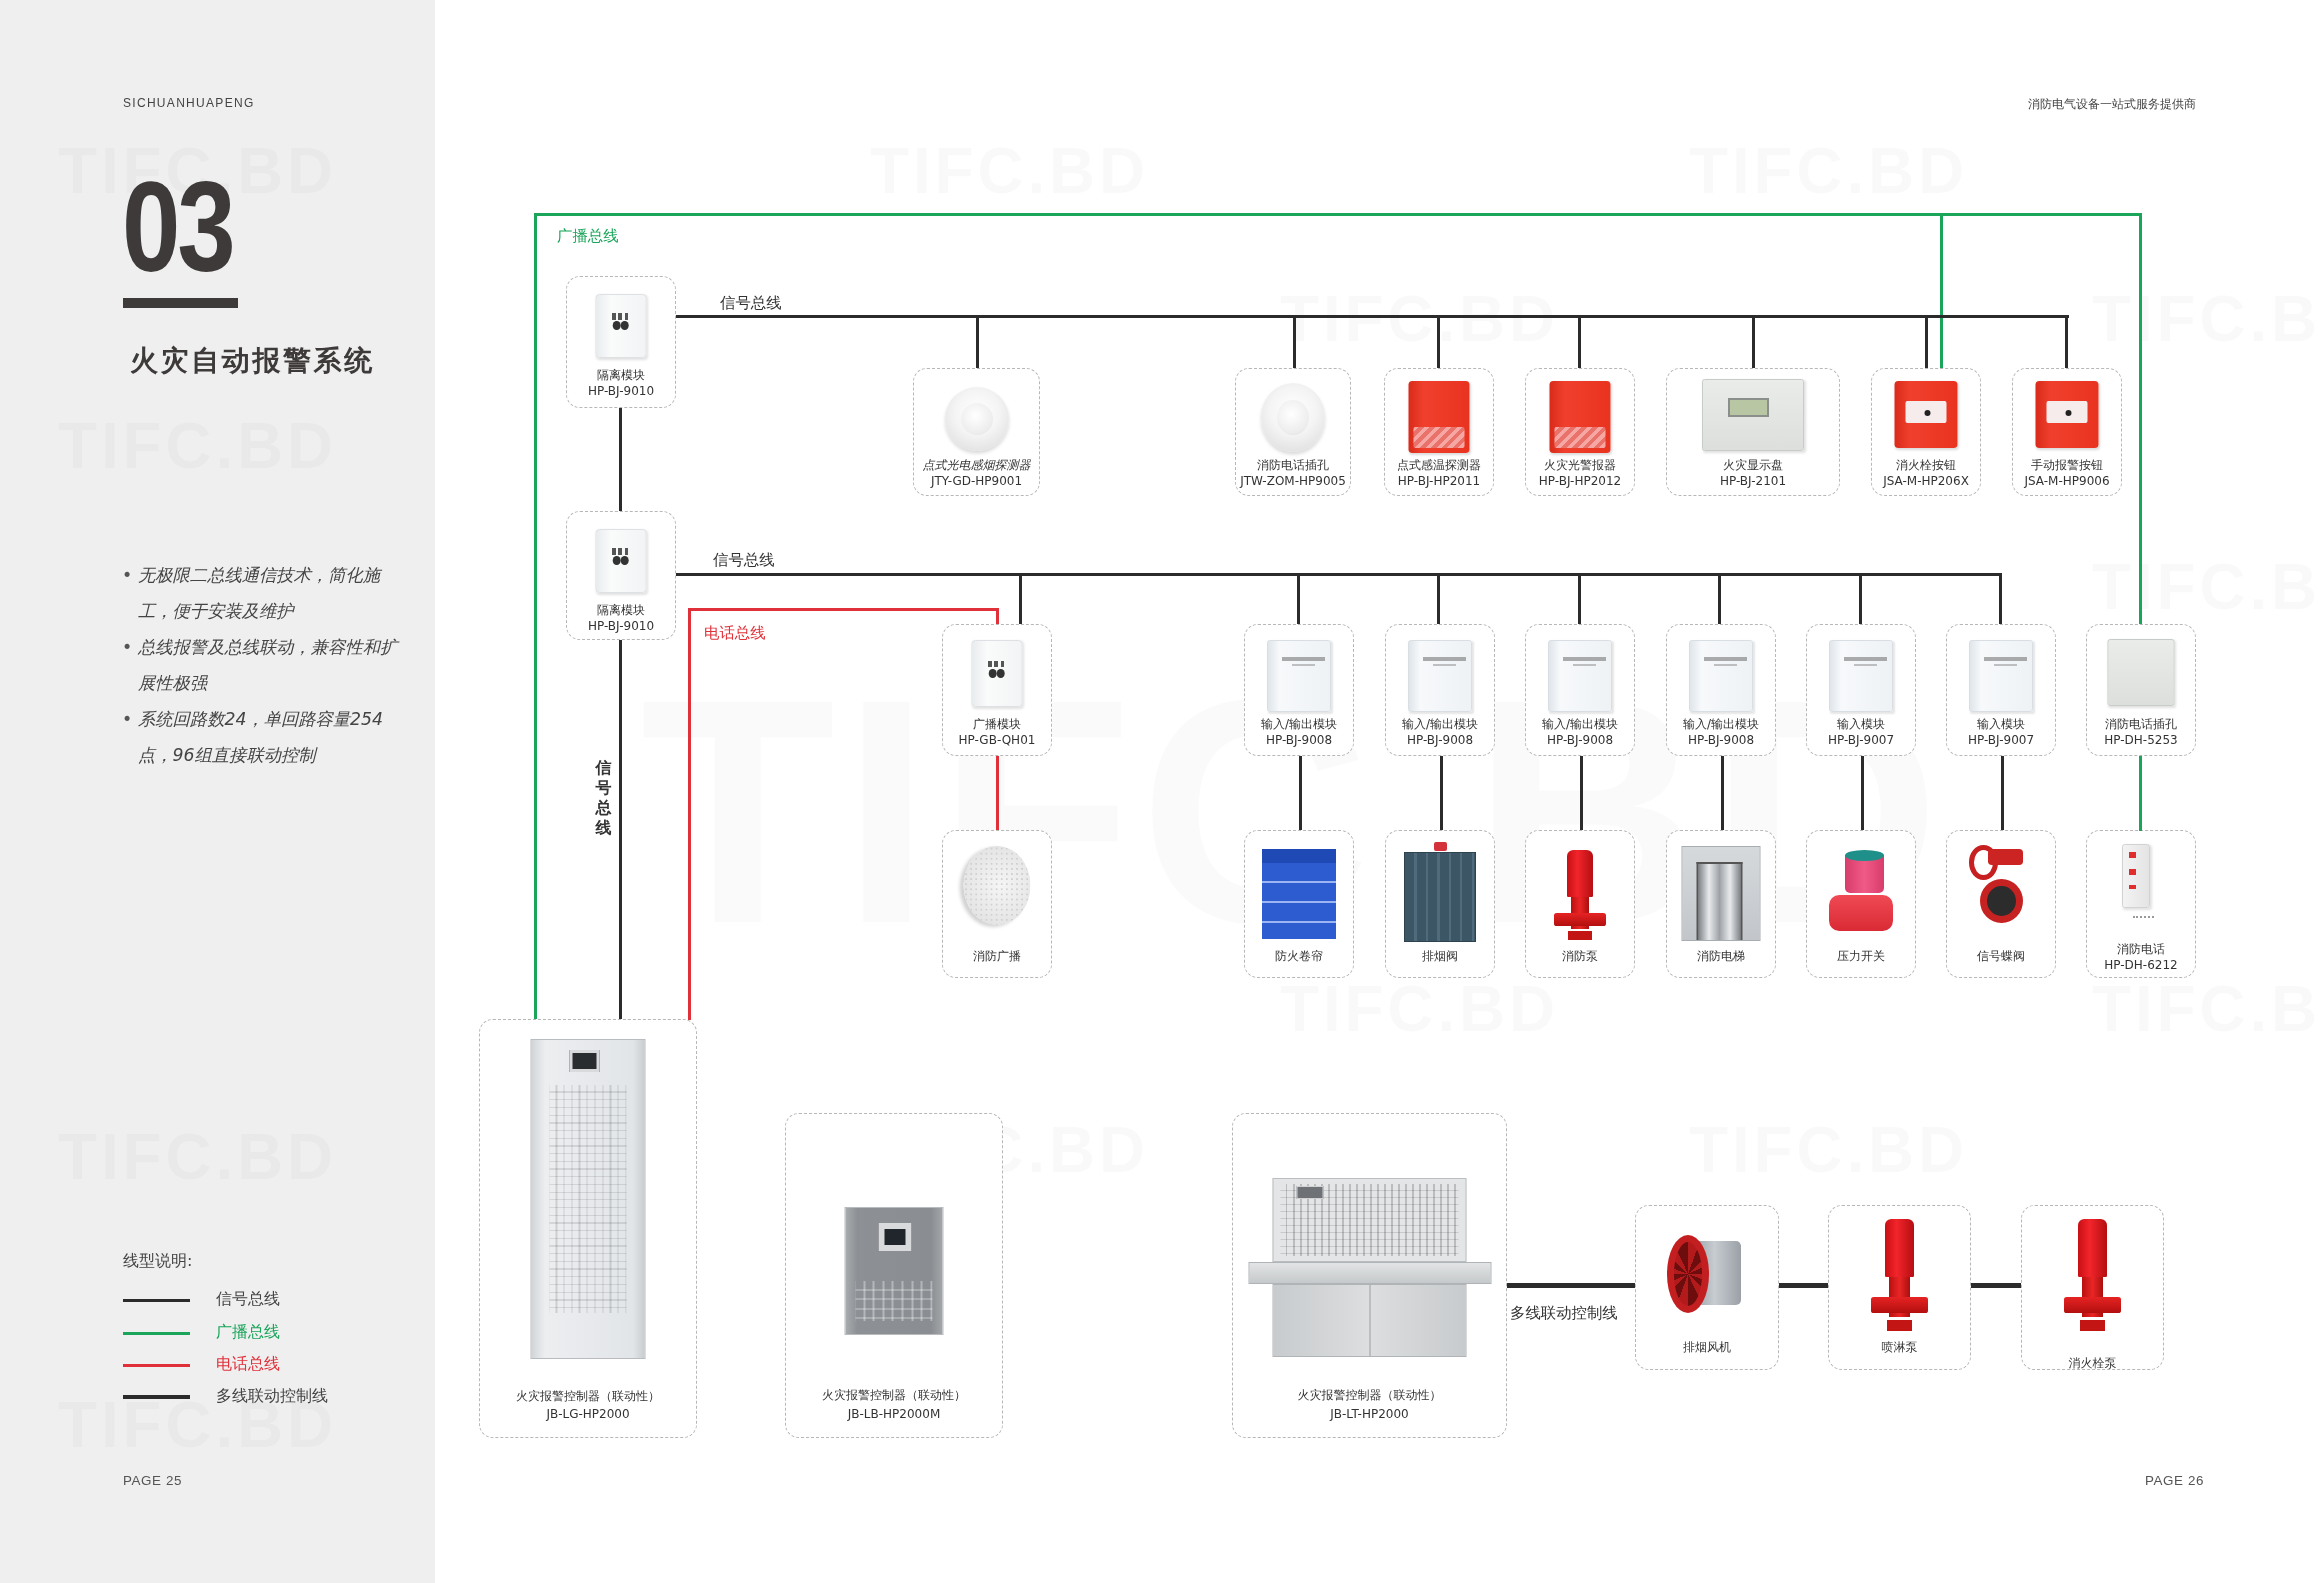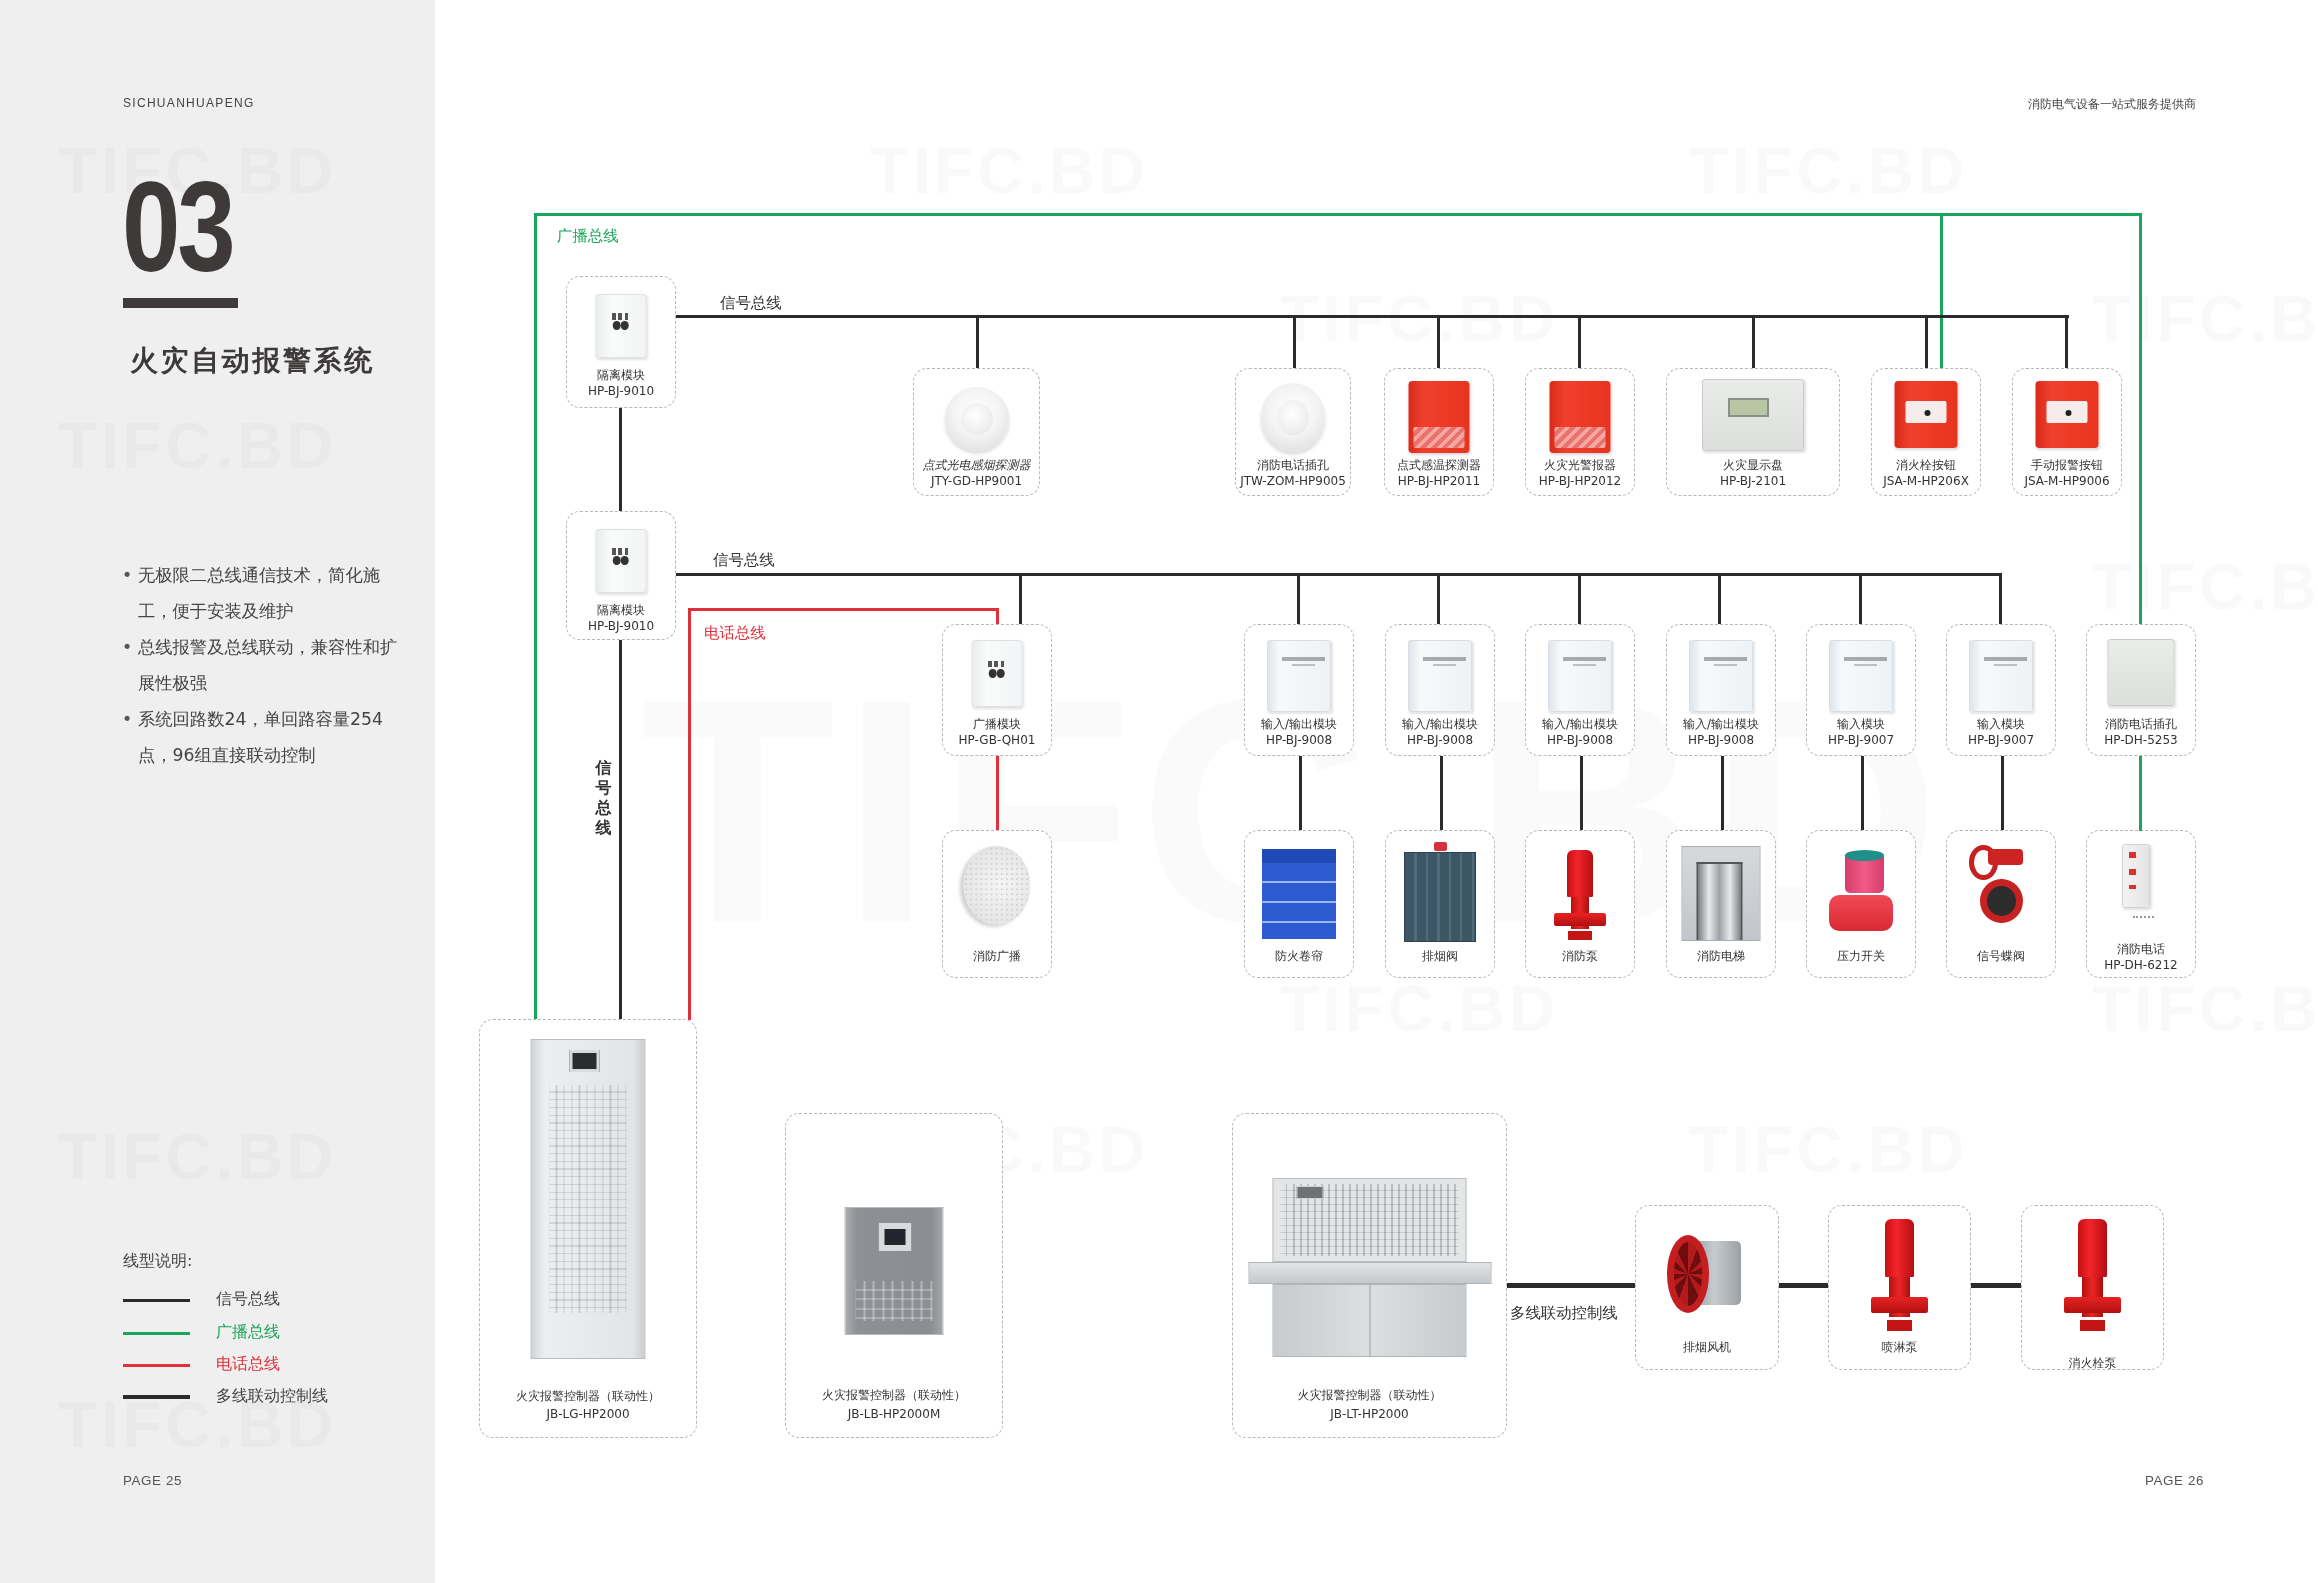--- a/index.html
+++ b/index.html
@@ -5,21 +5,21 @@
   * { box-sizing: border-box; margin: 0; padding: 0; }
   html, body { width: 2319px; height: 1583px; overflow: hidden; background: #ffffff; }
   body { position: relative; font-family: "DejaVu Sans", "Liberation Sans", sans-serif; color: #333; }
   .abs { position: absolute; }
   #left-panel { position: absolute; left: 0; top: 0; width: 435px; height: 1583px; background: #efefef; }
   .brand { left: 123px; top: 96px; font-size: 12px; letter-spacing: 1.3px; color: #444; font-family: "Liberation Sans", sans-serif; }
   .tagline { right: 123px; top: 96px; font-size: 12px; color: #444; }
   .big-num { left: 122px; top: 163px; font-family: "Liberation Sans", sans-serif; font-weight: 700; font-size: 128px; line-height: 128px; color: #3d3a39; letter-spacing: -3.8px; transform: scaleX(0.82); transform-origin: left top; }
   .num-bar { left: 123px; top: 298px; width: 115px; height: 10.2px; background: #3d3a39; }
   .section-title { left: 130px; top: 342px; font-size: 28px; font-weight: 700; color: #3d3a39; letter-spacing: 2.6px; }
-  .bullets { left: 122px; top: 557px; width: 288px; font-size: 17.3px; line-height: 36px; color: #444; }
+  .bullets { left: 122px; top: 557px; width: 288px; font-size: 17.3px; line-height: 36px; color: #444; font-style: italic; }
   .bullets li { list-style: none; position: relative; padding-left: 16px; }
   .bullets li::before { content: "•"; position: absolute; left: 0; top: 0; color: #555; }
   .legend-title { left: 123px; top: 1251px; font-size: 16px; color: #444; }
   .legend-row { left: 123px; height: 25.6px; width: 256px; }
   .legend-line { position: absolute; left: 0; top: 11px; width: 67px; height: 2.6px; }
   .legend-label { position: absolute; left: 93px; top: 1.3px; font-size: 16px; }
   .page-num { font-size: 13.4px; color: #555; font-family: "Liberation Sans", sans-serif; letter-spacing: 0.6px; }
 
   
   .wm { font-family: "Liberation Sans", sans-serif; font-weight: 700; color: rgba(0,0,0,0.025); font-size: 64px; letter-spacing: 3.8px; pointer-events: none; }

